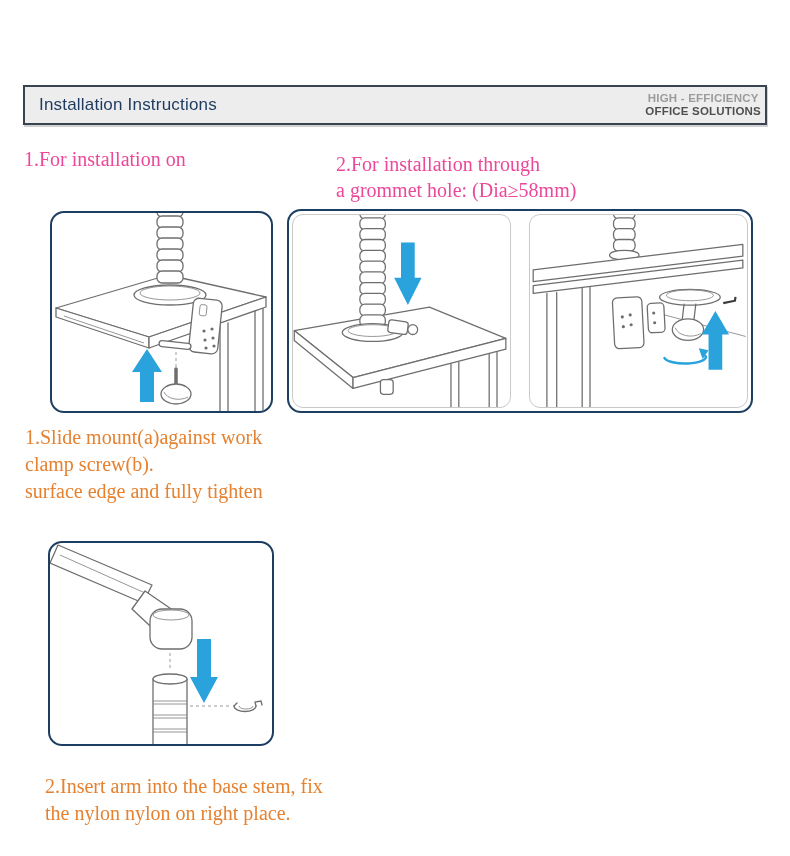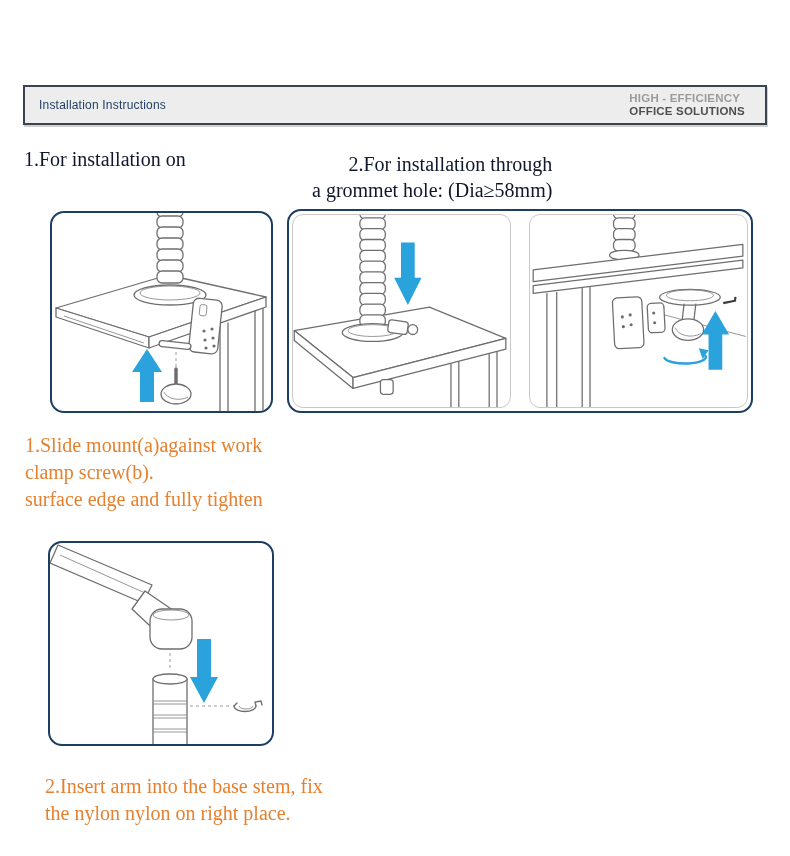--- a/index.html
+++ b/index.html
@@ -10,50 +10,50 @@
   
   .header{
     position:absolute;left:23px;top:85px;width:744px;height:40px;
     background:#ededed;border:2px solid #3a4350;
     box-shadow:1px 2px 0 rgba(0,0,0,.18);
     display:flex;align-items:center;justify-content:space-between;
     box-sizing:border-box;
     font-family:"Liberation Sans", sans-serif;
   }
   .header-title{
-    padding-left:14px;font-size:12px;color:#1d3a5f;letter-spacing:.2px;
+    padding-left:14px;font-size:17px;color:#1d3a5f;letter-spacing:.2px;
   }
   .brand{
-    padding-right:20px;text-align:left;line-height:13px;
+    padding-right:4px;text-align:center;line-height:13px;
     font-size:11.5px;font-weight:bold;letter-spacing:.2px;
   }
   .brand .l1{color:#9b9b9b;}
   .brand .l2{color:#4f4f4f;}
   
-  .heading{position:absolute;color:#0f172a;font-size:20px;line-height:26px;white-space:nowrap;}
+  .heading{position:absolute;color:#ec4899;font-size:20px;line-height:26px;white-space:nowrap;}
   .heading-1{left:24px;top:146px;}
-  .heading-2{left:312px;top:151px;text-align:right;}
+  .heading-2{left:336px;top:151px;}
   
   .panel{
     position:absolute;border:2px solid #1c3e63;border-radius:14px;
     background:#fff;box-sizing:border-box;overflow:hidden;
   }
   .panel-1{left:50px;top:211px;width:223px;height:202px;}
   .panel-group{left:287px;top:209px;width:466px;height:204px;}
   .panel-4{left:48px;top:541px;width:226px;height:205px;}
   .subpanel{
     position:absolute;top:3px;bottom:3px;width:219px;
     border:1px solid #c9c9c9;border-radius:11px;box-sizing:border-box;overflow:hidden;
   }
   .subpanel.a{left:3px;}
   .subpanel.b{right:3px;}
   .panel svg,.subpanel svg{position:absolute;left:0;top:0;width:100%;height:100%;}
   
   .step{position:absolute;color:#e5812f;font-size:20px;line-height:27px;white-space:nowrap;}
-  .step-1{left:25px;top:424px;margin-top:8px;}
+  .step-1{left:25px;top:424px;}
   .step-2{left:377px;top:424px;}
   .step-3{left:373px;top:514px;}
   .step-4{left:45px;top:773px;}
   
   .art{stroke:#6e6e6e;stroke-width:1.3;fill:#ffffff;stroke-linejoin:round;stroke-linecap:round;}
   .art-line{stroke:#6e6e6e;stroke-width:1.3;fill:none;stroke-linecap:round;}
   .art-thin{stroke:#8a8a8a;stroke-width:.9;fill:none;}
   .art-dash{stroke:#9a9a9a;stroke-width:1;fill:none;stroke-dasharray:3 3;}
   .art-dot{fill:#6e6e6e;stroke:none;}
   .arrow{fill:#2aa3dd;stroke:none;}

